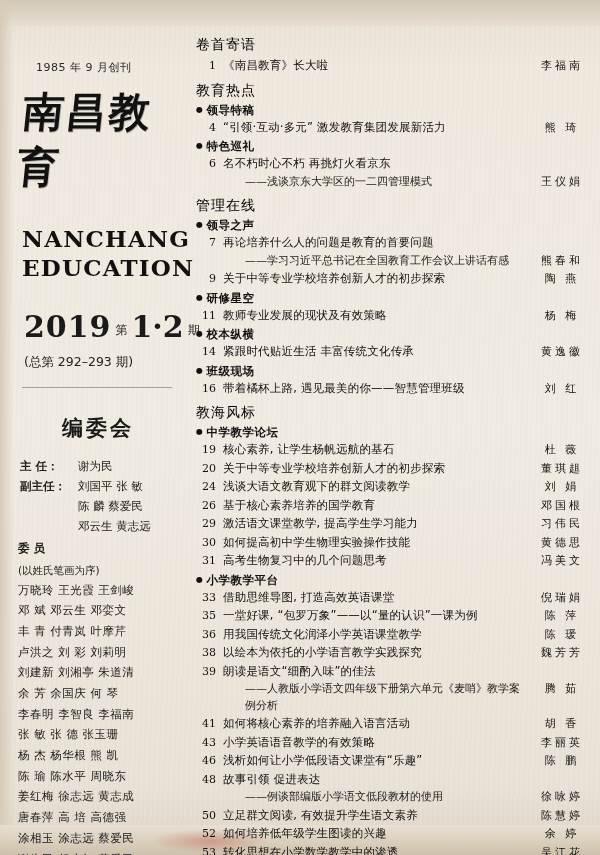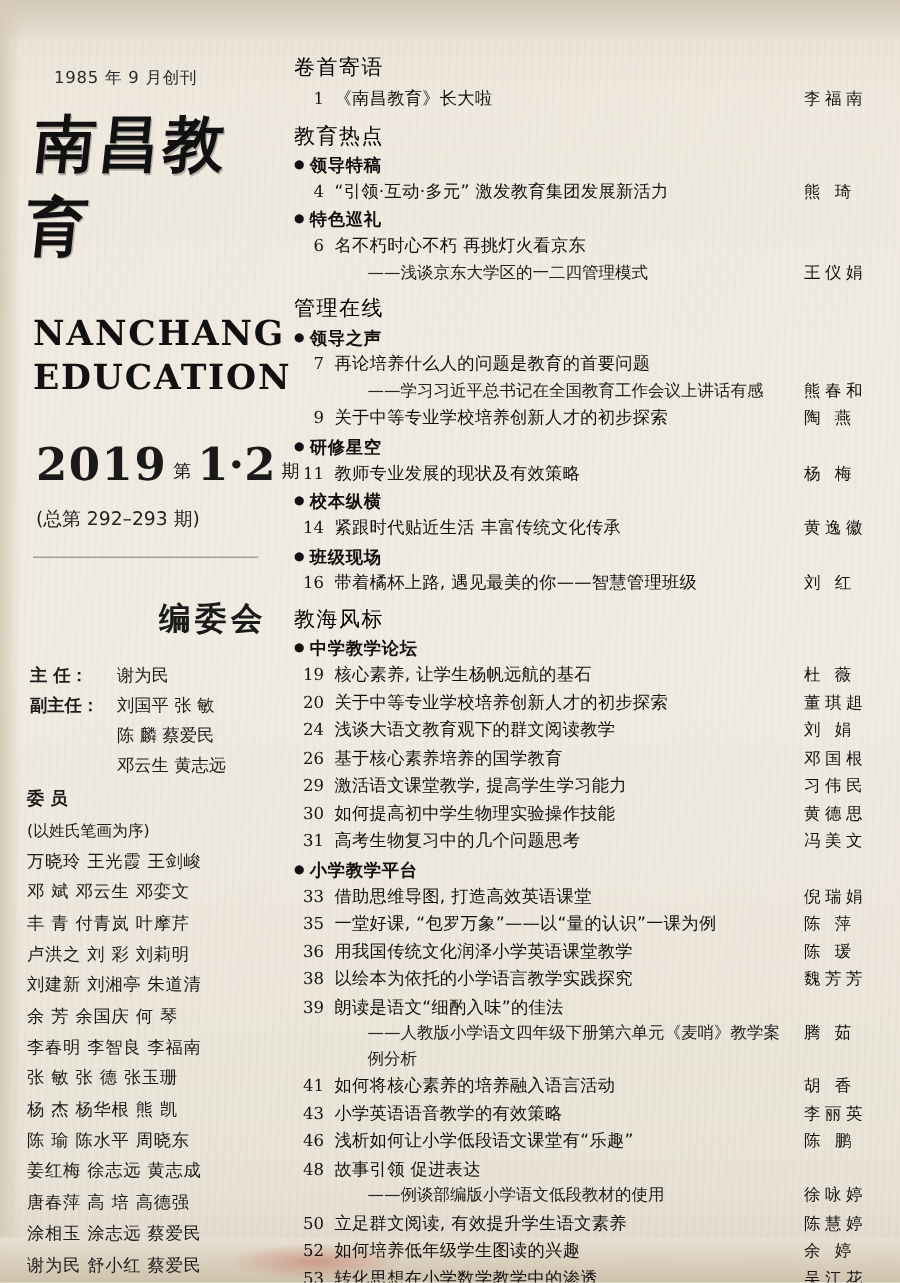--- a/index.html
+++ b/index.html
@@ -37,21 +37,21 @@
     background:linear-gradient(90deg,#d7cbb8,rgba(239,233,224,0));
   }
   .smudge{
     position:absolute;left:150px;bottom:2px;width:120px;height:24px;
     background:radial-gradient(ellipse at center, rgba(180,60,40,.35), rgba(180,60,40,0) 70%);
     pointer-events:none;
   }
 
   
   .left{
-    position:absolute;left:18px;top:30px;width:170px;height:800px;
+    position:absolute;left:18px;top:46px;width:170px;height:800px;
     color:#1a1a1a;
   }
   .founded{
     font-size:11px;letter-spacing:.5px;color:#2a2a2a;
     margin:14px 0 0 18px;
   }
   .logo-cn{
     margin:10px 0 0 2px;
     font-family:"DejaVu Serif","Liberation Serif",serif;
     font-size:41px;font-weight:bold;
@@ -75,21 +75,21 @@
   .issue-word{font-size:12px;padding-bottom:5px;}
   .issue-no{font-size:30px;font-weight:bold;}
   .issue-qi{font-size:12px;padding-bottom:5px;}
   .issue-total{
     margin:10px 0 0 6px;font-size:12.5px;color:#222;
   }
   .divider{
     margin:16px 0 0 4px;width:150px;height:1px;background:#444;opacity:.45;
   }
   .board-title{
-    margin:26px 0 0 0;text-align:right;width:160px;
+    margin:26px 0 0 0;text-align:center;width:160px;
     font-family:"DejaVu Serif","Liberation Serif",serif;
     font-size:21px;font-weight:bold;letter-spacing:3px;
   }
   .board-rows{margin:14px 0 0 2px;font-size:11.5px;line-height:1.75;color:#1c1c1c;}
   .brow{display:flex;}
   .blabel{width:58px;flex:0 0 58px;white-space:nowrap;font-weight:bold;}
   .bval{flex:1;}
   .note{font-size:10.5px;margin-top:2px;}
   .members{margin-top:2px;font-size:11.5px;line-height:1.8;}
   .mline{white-space:nowrap;letter-spacing:.5px;}
@@ -113,21 +113,21 @@
   .sub:before{content:"●";font-size:8px;margin-right:3px;vertical-align:2px;}
   .entry{
     display:flex;align-items:baseline;margin:1px 0;line-height:1.5;
   }
   .pg{
     width:20px;flex:0 0 20px;text-align:right;padding-right:7px;
     font-family:"DejaVu Serif","Liberation Serif",serif;font-size:11px;
   }
   .ti{flex:1;font-size:11.5px;letter-spacing:.2px;}
   .au{
-    flex:0 0 auto;text-align:left;font-size:11px;letter-spacing:3px;
+    flex:0 0 auto;text-align:center;font-size:11px;letter-spacing:3px;
     padding-left:6px;min-width:52px;
   }
   .subti{flex:1;font-size:11px;padding-left:22px;color:#222;}
 </style>
 </head>
 <body>
 
 <div class="page">
   <div class="edge-top"></div>
   <div class="edge-left"></div>

